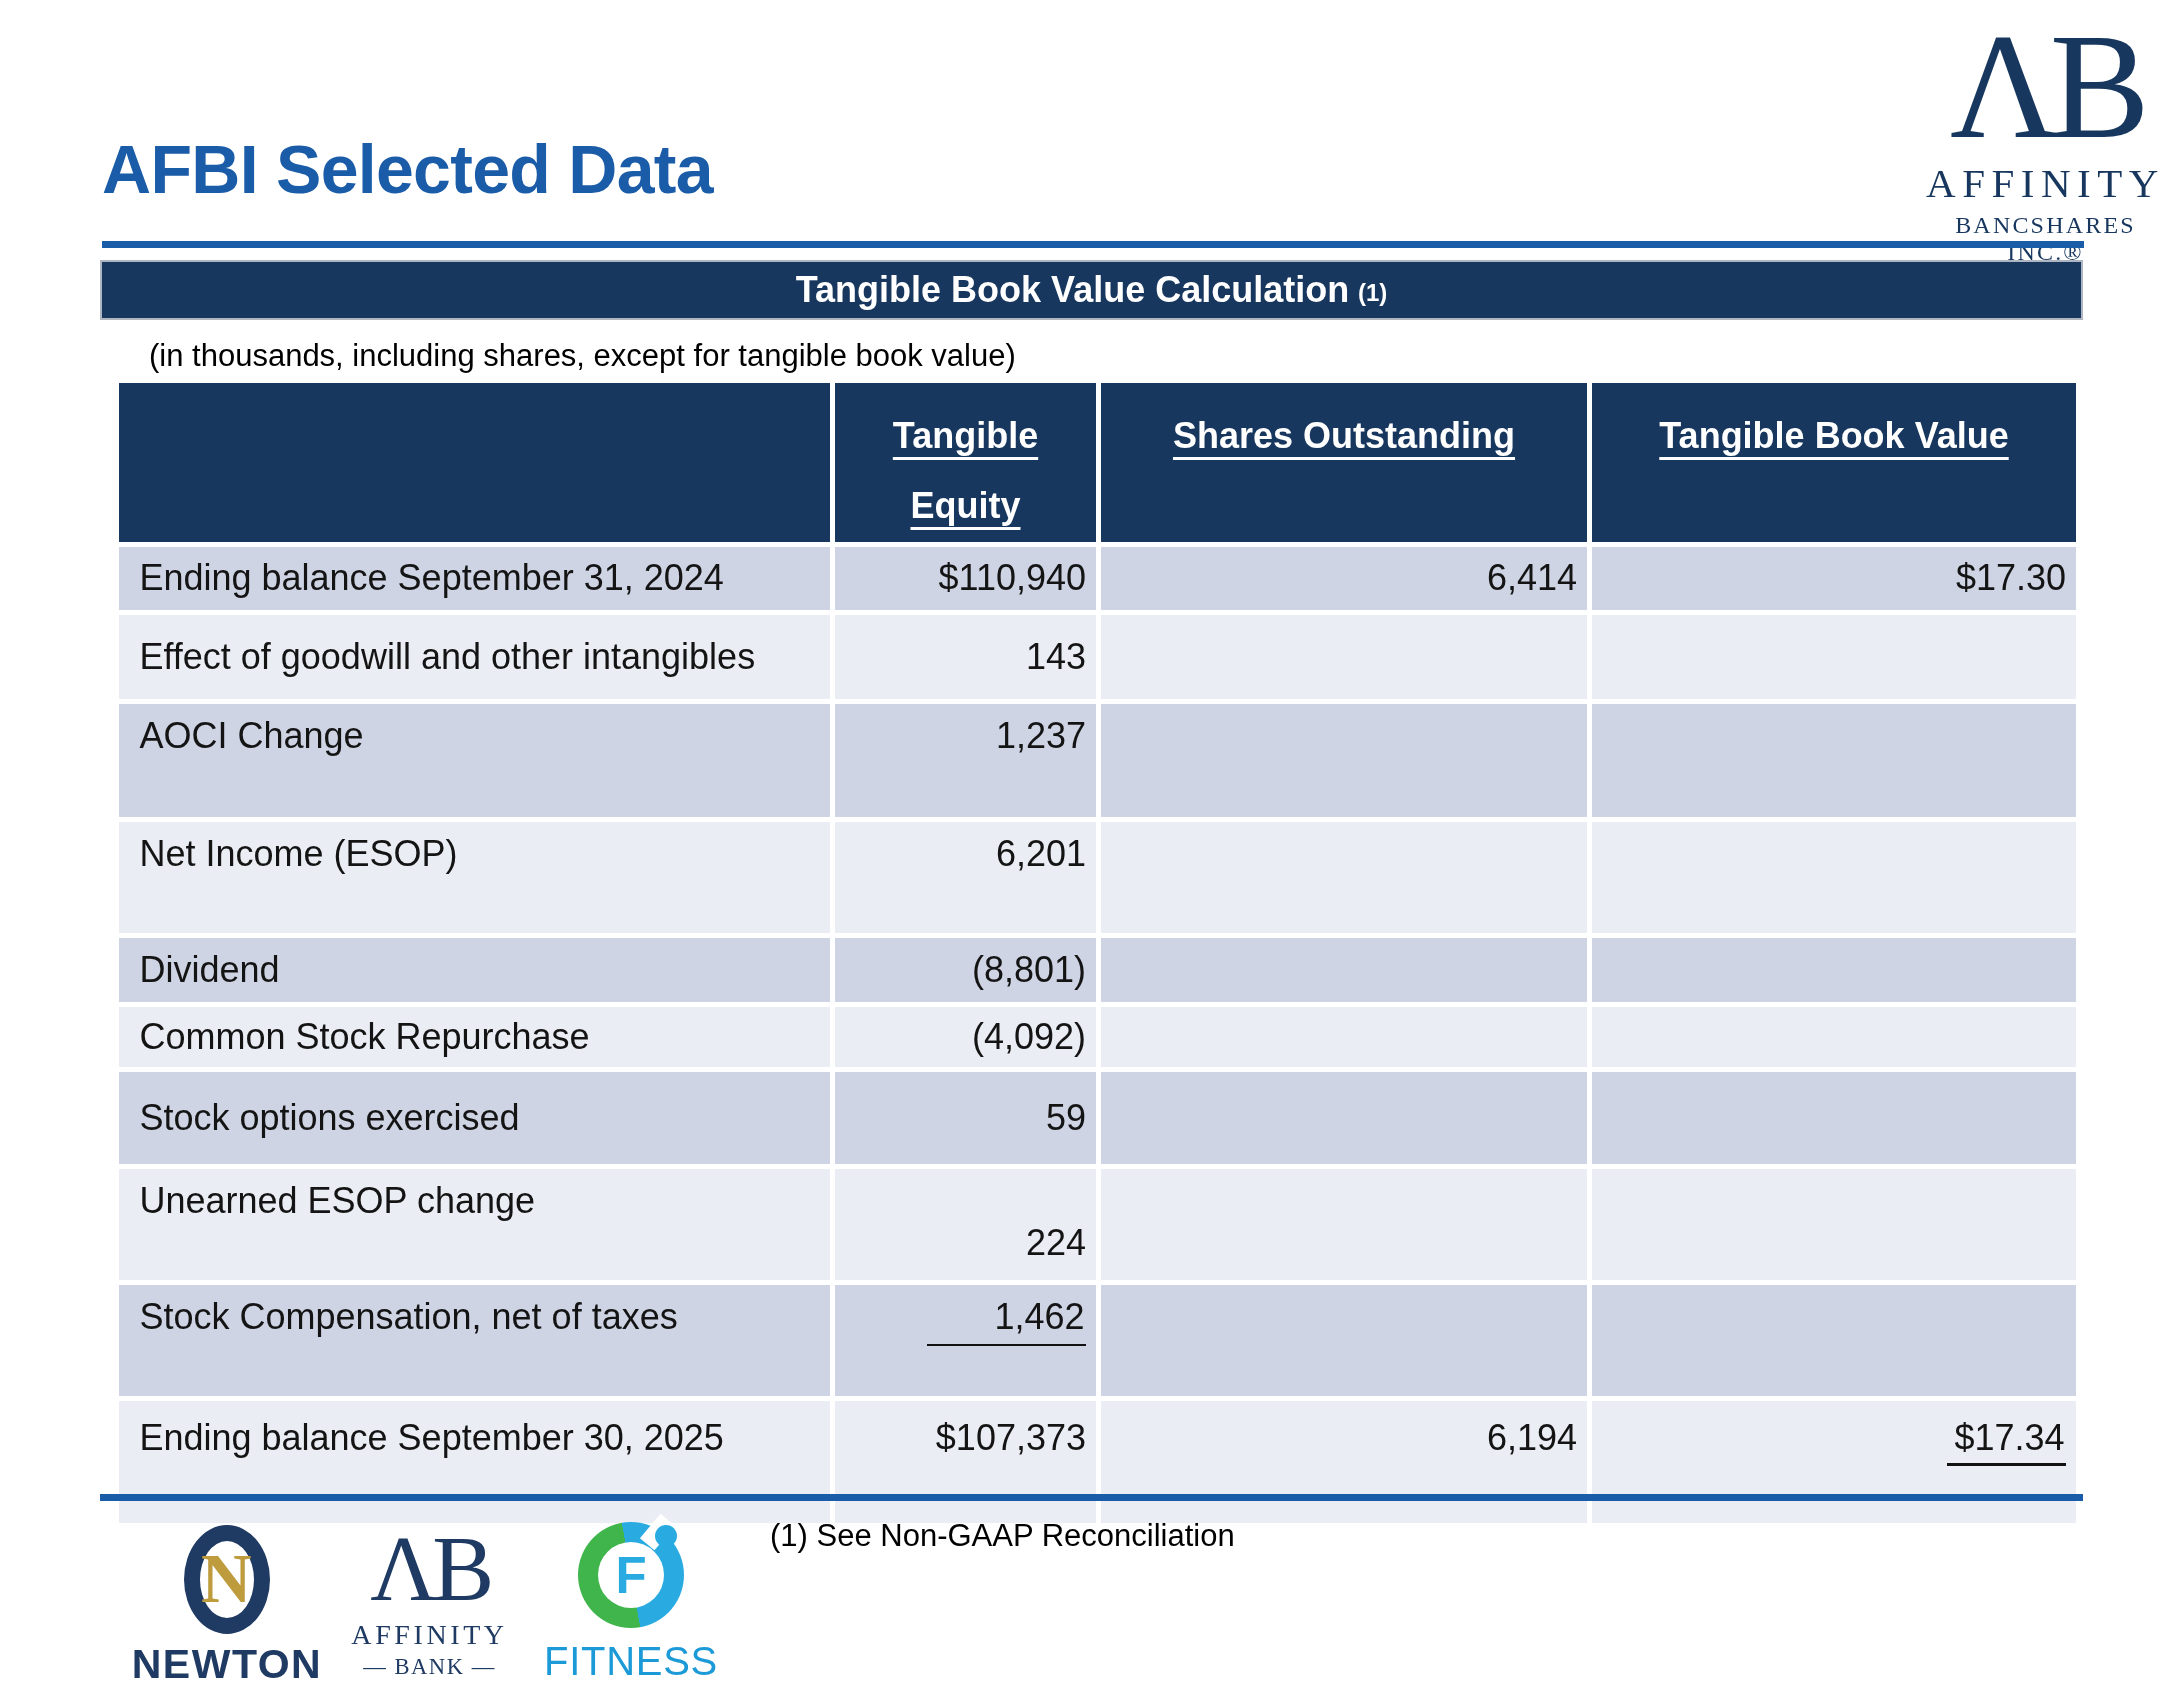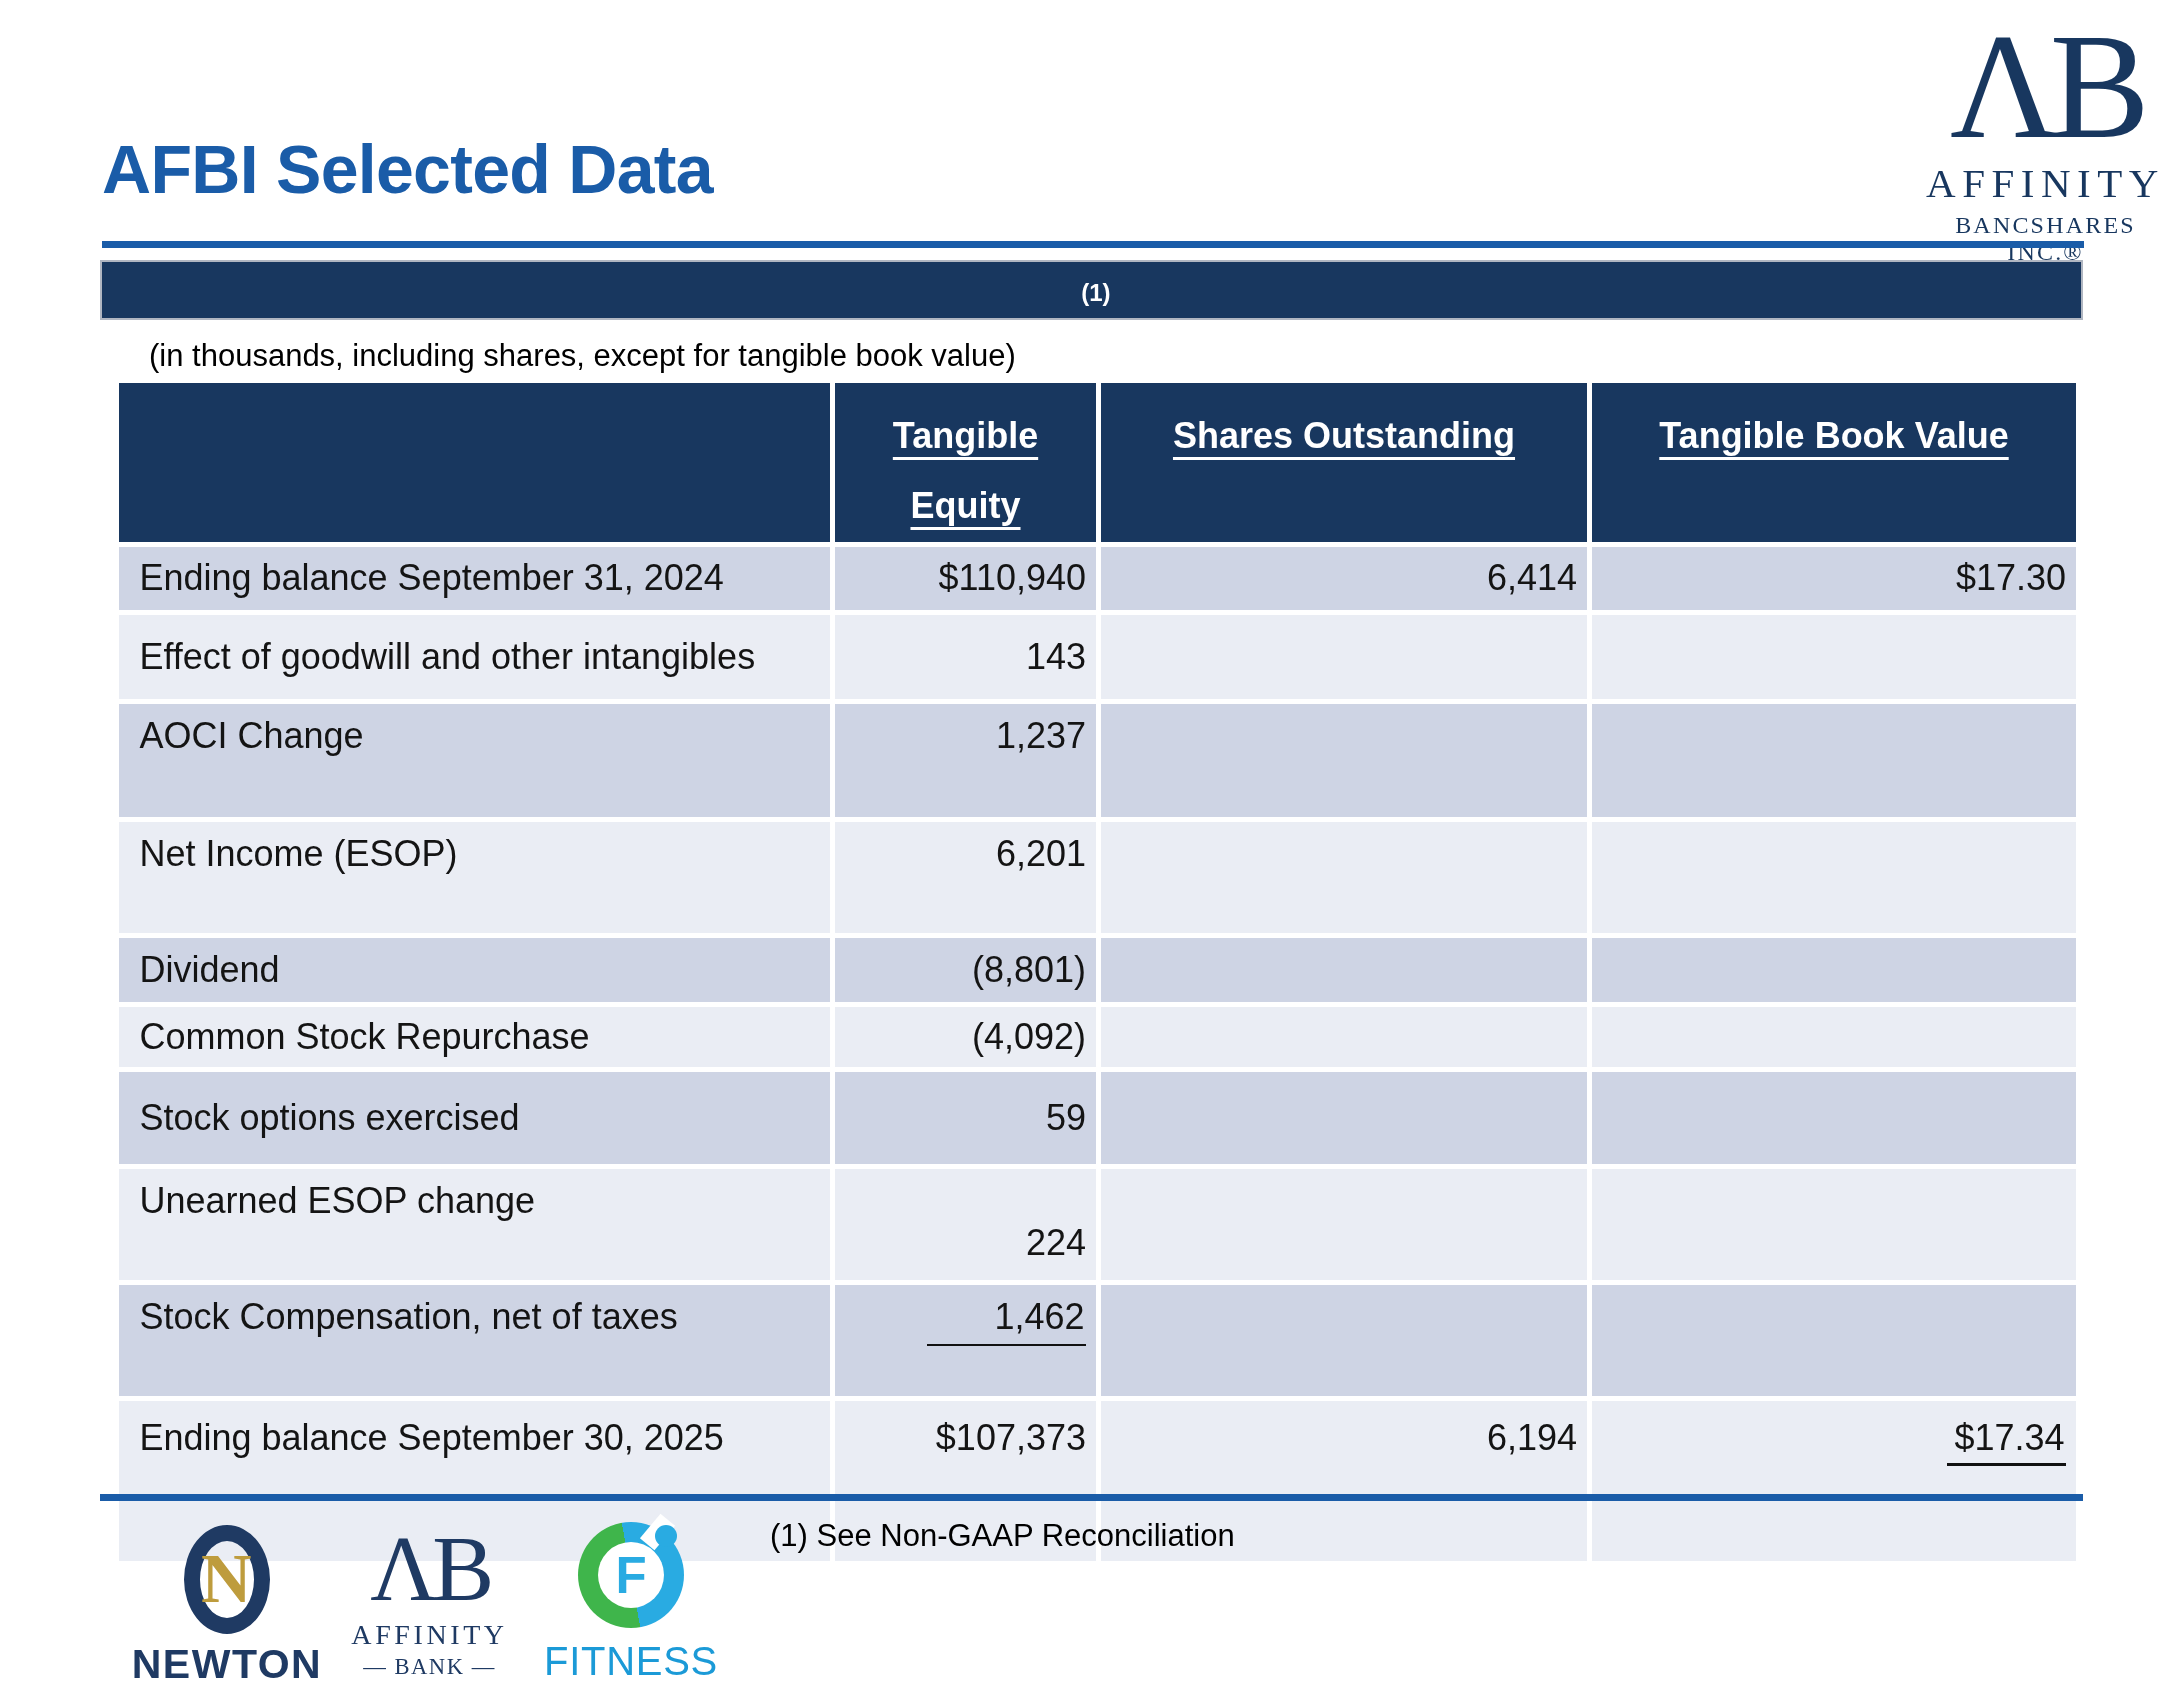--- a/index.html
+++ b/index.html
@@ -135,20 +135,21 @@
 
   <div class="brand">
     <div class="brand-monogram">ΛB</div>
     <div class="brand-name">AFFINITY</div>
     <div class="brand-subtitle">BANCSHARES INC.®</div>
   </div>
 
   <div class="rule rule-top"></div>
 
   <div class="banner">
+    <span class="banner-title">Tangible Book Value Calculation</span>
     <span class="banner-ref">(1)</span>
   </div>
 
   <div class="units-note">(in thousands, including shares, except for tangible book value)</div>
 
   <table class="tbv">
     <colgroup>
       <col style="width:711px">
         <col style="width:261px">
         <col style="width:486px">
@@ -218,21 +219,21 @@
       <td class="val va-t"></td>
     </tr>
 
     <tr class="dark" style="height:111px">
       <td class="lbl va-t">Stock Compensation, net of taxes</td>
       <td class="val va-t"><span class="sum-rule">1,462</span></td>
       <td class="val va-t"></td>
       <td class="val va-t"></td>
     </tr>
 
-    <tr class="light" style="height:160px">
+    <tr class="light" style="height:122px">
       <td class="lbl va-t pt-lg">Ending balance September 30, 2025</td>
       <td class="val va-t pt-lg">$107,373</td>
       <td class="val va-t pt-lg">6,194</td>
       <td class="val va-t pt-lg"><span class="total-rule">$17.34</span></td>
     </tr>
   </tbody>
     </table>
 
   <div class="rule rule-bottom"></div>
 

